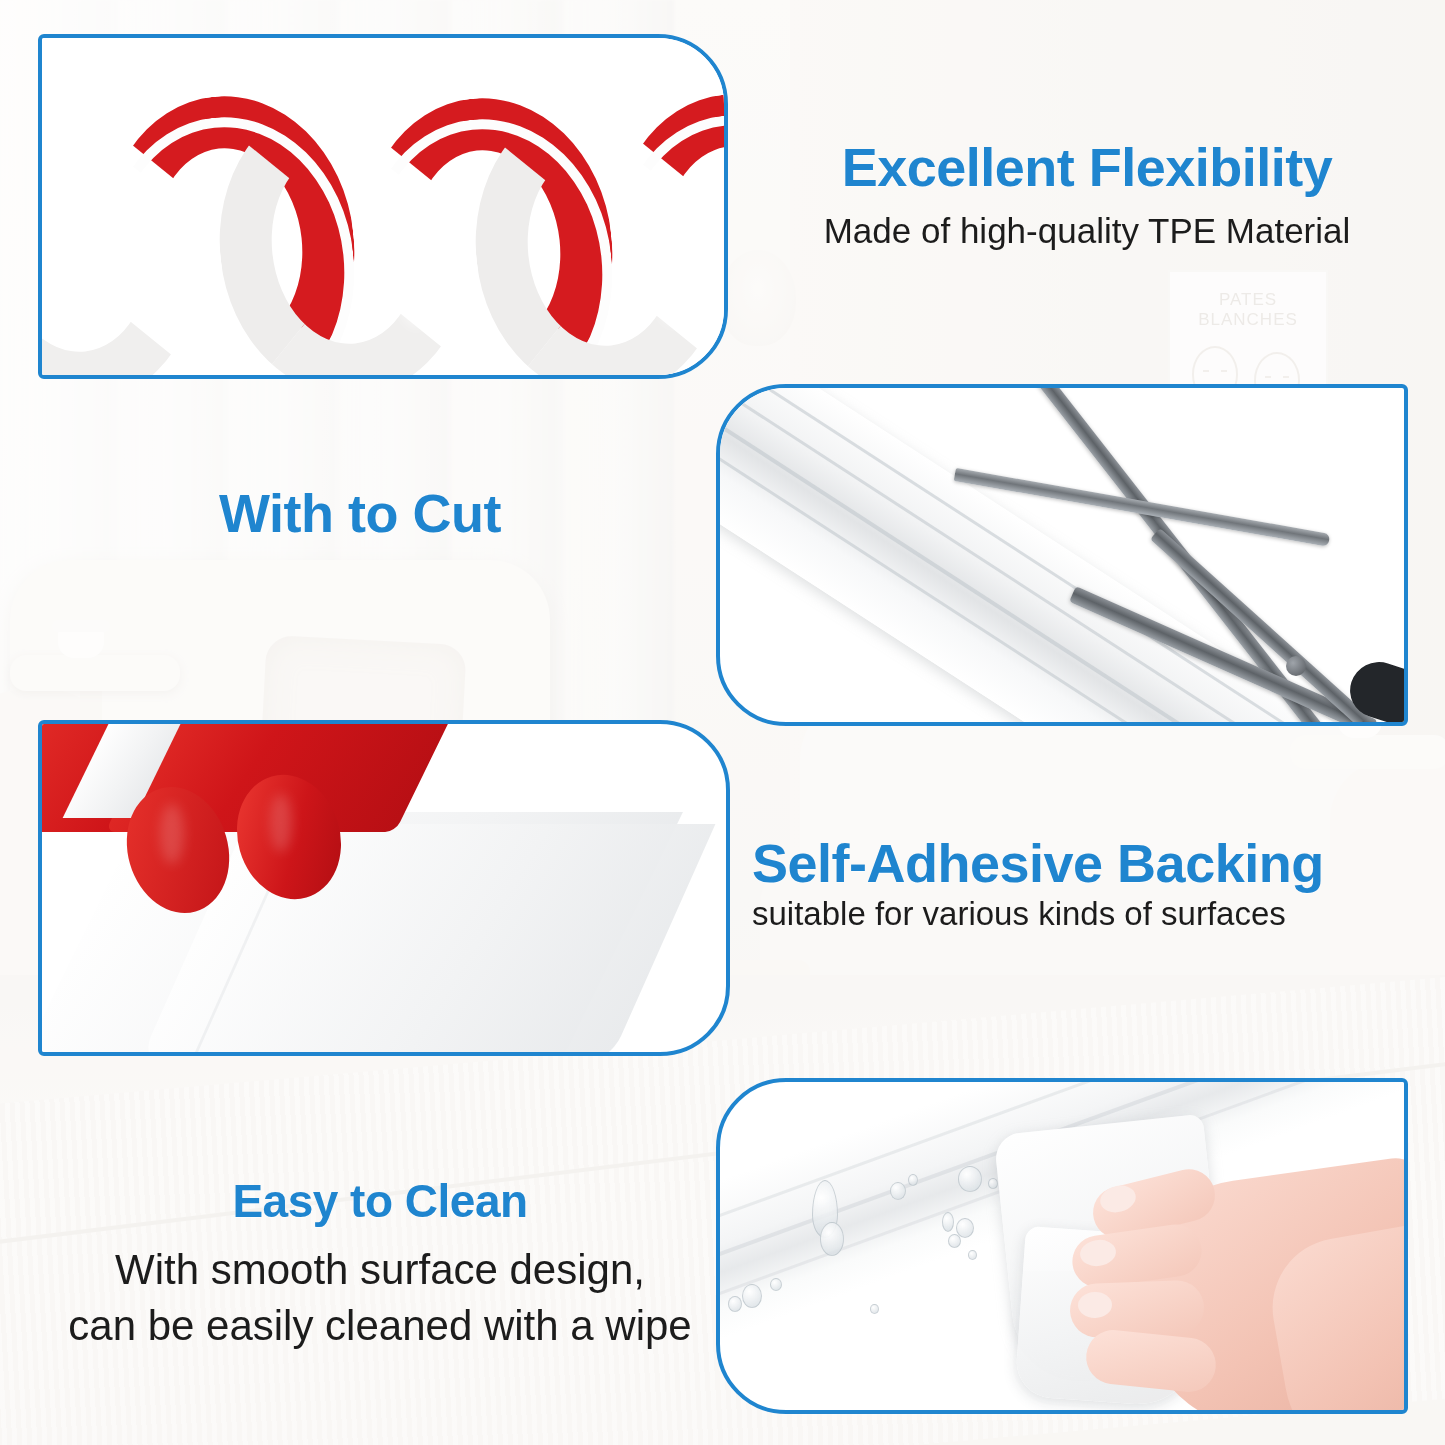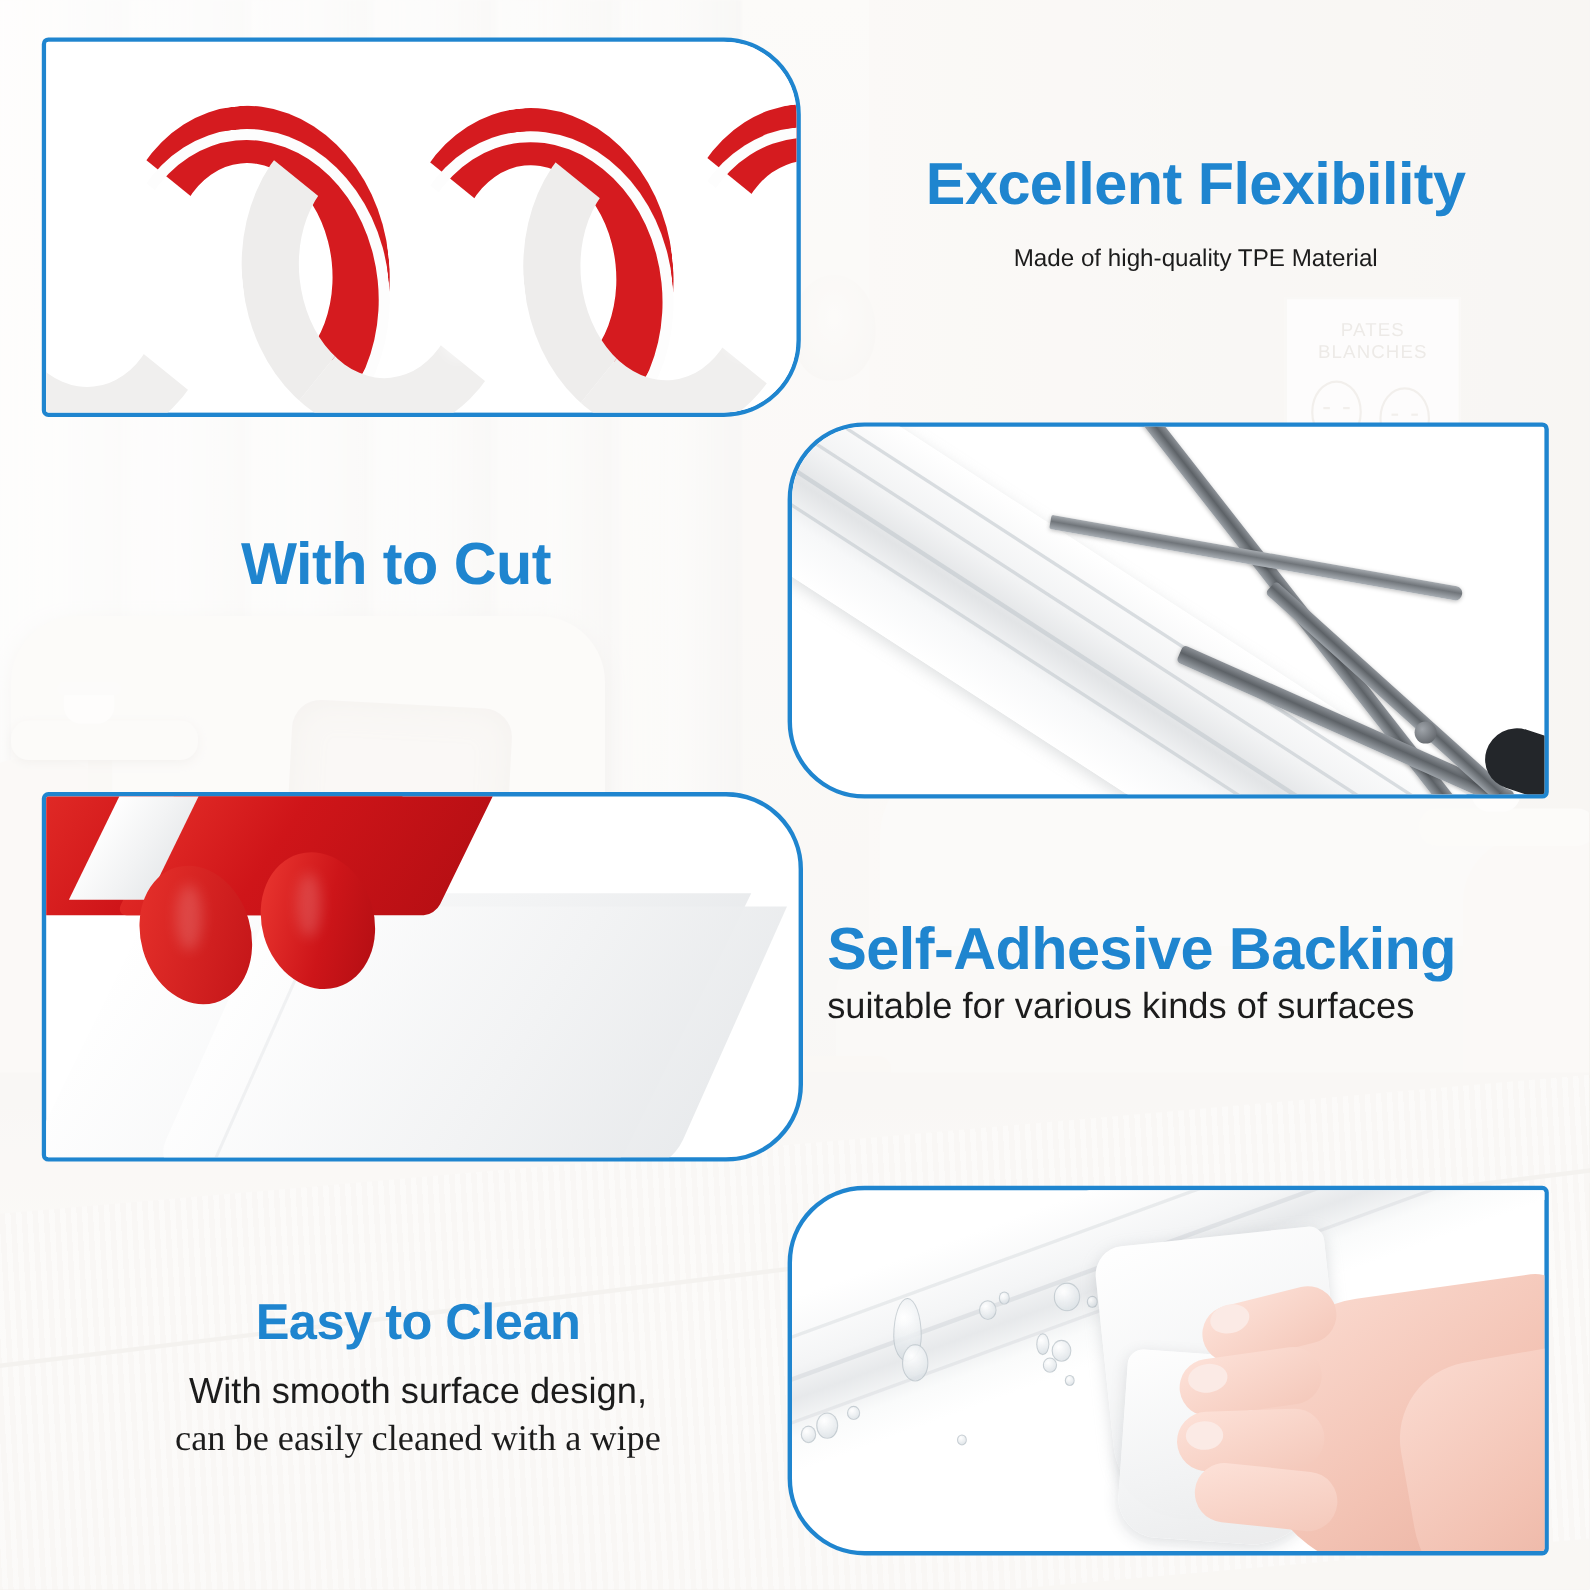--- a/index.html
+++ b/index.html
@@ -169,33 +169,33 @@
     font-family:"Liberation Sans",sans-serif; line-height:1.02;
     text-shadow:0 1px 1px rgba(255,255,255,.65);
   }
   .subline{
     color:#1c1c1c; font-family:"Liberation Sans",sans-serif;
     line-height:1.28; font-weight:400;
   }
 
   #tb-flex  { left:752px; top:140px; width:670px; text-align:center; }
   #tb-flex  .headline{font-size:54px;}
-  #tb-flex  .subline {font-size:22px; margin-top:26px;}
+  #tb-flex  .subline {font-size:35px; margin-top:14px;}
 
   #tb-cut   { left:30px; top:486px; width:660px; text-align:center; }
   #tb-cut   .headline{font-size:54px;}
   #tb-cut   .subline {font-size:33px; margin-top:16px;}
 
   #tb-adh   { left:752px; top:836px; width:672px; text-align:left; }
   #tb-adh   .headline{font-size:54px;}
   #tb-adh   .subline {font-size:33px; margin-top:16px;}
 
   #tb-clean { left:60px; top:1178px; width:640px; text-align:center; }
   #tb-clean .headline{font-size:46px;}
-  #tb-clean .subline {font-size:33px; margin-top:18px;}
+  #tb-clean .subline {font-size:42px; margin-top:18px;}
 </style>
 </head>
 <body>
 
 <div id="scene">
   <div class="wall"></div>
   <div class="wall-right"></div>
 
   <div class="curtain c1"></div>
   <div class="curtain c2"></div>
@@ -379,14 +379,14 @@
 </div>
 
 <div class="textblock" id="tb-adh">
   <div class="headline">Self-Adhesive Backing</div>
   <div class="subline" style="margin-top:2px;">suitable for various kinds of surfaces</div>
 </div>
 
 <div class="textblock" id="tb-clean">
   <div class="headline">Easy to Clean</div>
   <div class="subline">With smooth surface design,</div>
-  <div class="subline" style="margin-top:2px;font-family:Liberation Serif, serif;">can be easily cleaned with a wipe</div>
+  <div class="subline" style="margin-top:2px;">can be easily cleaned with a wipe</div>
 </div>
 
 </body></html>

